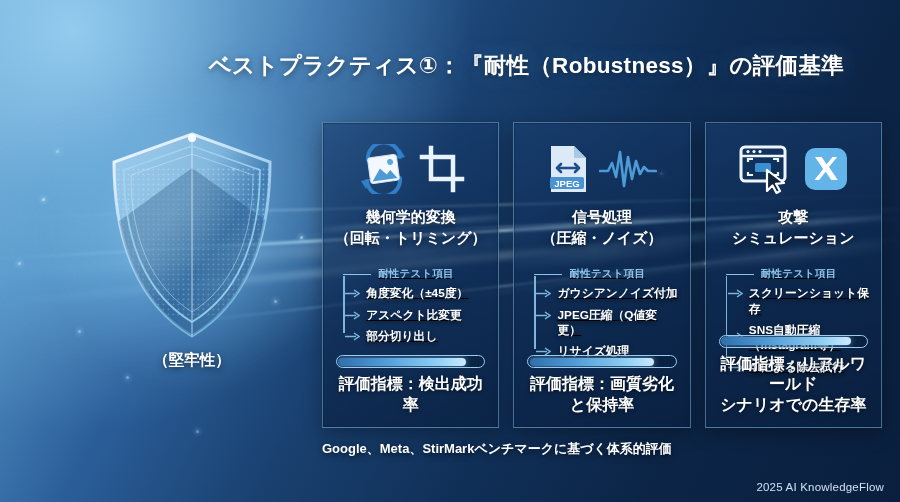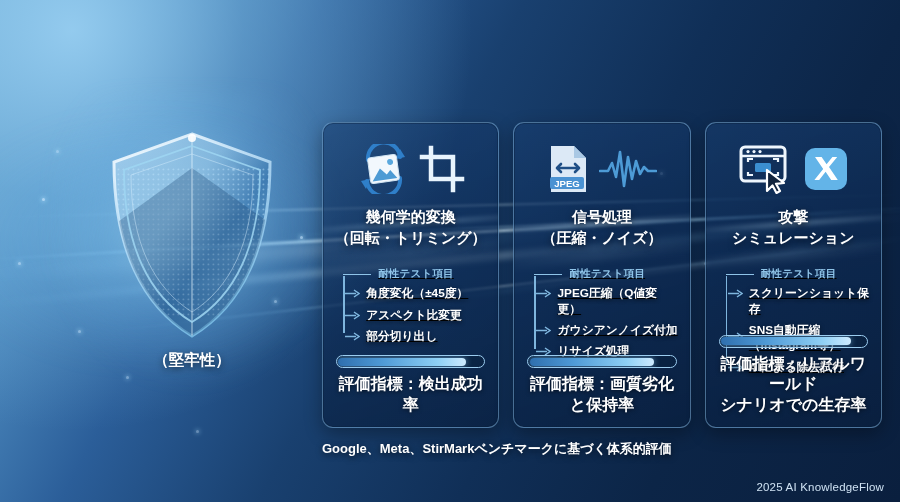--- a/index.html
+++ b/index.html
@@ -83,21 +83,21 @@
     font-weight: bold;
     line-height: 1.42;
     text-shadow: 0 2px 6px rgba(0,0,0,.6);
   }
 
   
   .cards { position: absolute; left: 322px; top: 122px; width: 560px; height: 306px; display: flex; gap: 14px; }
   .card {
     position: relative;
     width: 214px;
-    border-radius: 11px;
+    border-radius: 0;
     border: 1px solid rgba(150,205,245,0.45);
     background: linear-gradient(165deg, rgba(24,62,112,0.60) 0%, rgba(14,44,86,0.62) 40%, rgba(9,31,63,0.70) 100%);
     box-shadow: 0 0 0 1px rgba(10,28,55,0.35) inset, 0 6px 18px rgba(0,0,0,.30);
     overflow: hidden;
     display: flex;
     flex-direction: column;
     align-items: center;
   }
   .card-streak {
     position: absolute; left:-20%; top: 98px; width: 150%; height: 4px;
@@ -240,20 +240,21 @@
       <div class="dot" style="left:232px;top:168px;opacity:.6"></div>
       <div class="dot" style="left:274px;top:300px;opacity:.5"></div>
       <div class="dot" style="left:300px;top:236px;opacity:.65"></div>
       <div class="dot" style="left:196px;top:430px;opacity:.4"></div>
       <div class="dot" style="left:56px;top:150px;opacity:.45"></div>
       <div class="dot" style="left:660px;top:172px;opacity:.35"></div>
       <div class="dot" style="left:704px;top:262px;opacity:.3"></div>
     </div>
   </div>
 
+  <div class="title">ベストプラクティス①：『耐性（Robustness）』の評価基準</div>
 
   <div class="shield-wrap">
     <div class="shield-glow"></div>
     <svg class="shield-svg" viewBox="0 0 200 215">
       <defs>
         <linearGradient id="shBody" x1="0" y1="0" x2="1" y2="1">
           <stop offset="0%" stop-color="#cfe9fb" stop-opacity="0.52"></stop>
           <stop offset="38%" stop-color="#a9d4ef" stop-opacity="0.42"></stop>
           <stop offset="60%" stop-color="#2f6ea8" stop-opacity="0.50"></stop>
           <stop offset="100%" stop-color="#8ec9ea" stop-opacity="0.34"></stop>
@@ -375,28 +376,28 @@
           <span class="head-line"></span>
           <span class="head-text">耐性テスト項目</span>
         </div>
         <div class="item-list">
           <span class="spine"></span>
           <div class="item">
             <svg class="arrow" width="15" height="9" viewBox="0 0 15 9">
                 <path d="M0 4.5 H11" stroke="#7fb6de" stroke-width="1.5"></path>
                 <path d="M9 1 L14 4.5 L9 8" fill="none" stroke="#7fb6de" stroke-width="1.5"></path>
               </svg>
+            <span class="item-text">ガウシアンノイズ付加</span>
+          </div>
+          <div class="item">
+            <svg class="arrow" width="15" height="9" viewBox="0 0 15 9">
+                <path d="M0 4.5 H11" stroke="#7fb6de" stroke-width="1.5"></path>
+                <path d="M9 1 L14 4.5 L9 8" fill="none" stroke="#7fb6de" stroke-width="1.5"></path>
+              </svg>
             <span class="item-text">JPEG圧縮（Q値変更）</span>
-          </div>
-          <div class="item">
-            <svg class="arrow" width="15" height="9" viewBox="0 0 15 9">
-                <path d="M0 4.5 H11" stroke="#7fb6de" stroke-width="1.5"></path>
-                <path d="M9 1 L14 4.5 L9 8" fill="none" stroke="#7fb6de" stroke-width="1.5"></path>
-              </svg>
-            <span class="item-text">ガウシアンノイズ付加</span>
           </div>
           <div class="item">
             <svg class="arrow" width="15" height="9" viewBox="0 0 15 9">
                 <path d="M0 4.5 H11" stroke="#7fb6de" stroke-width="1.5"></path>
                 <path d="M9 1 L14 4.5 L9 8" fill="none" stroke="#7fb6de" stroke-width="1.5"></path>
               </svg>
             <span class="item-text">リサイズ処理</span>
           </div>
         </div>
       </div>

